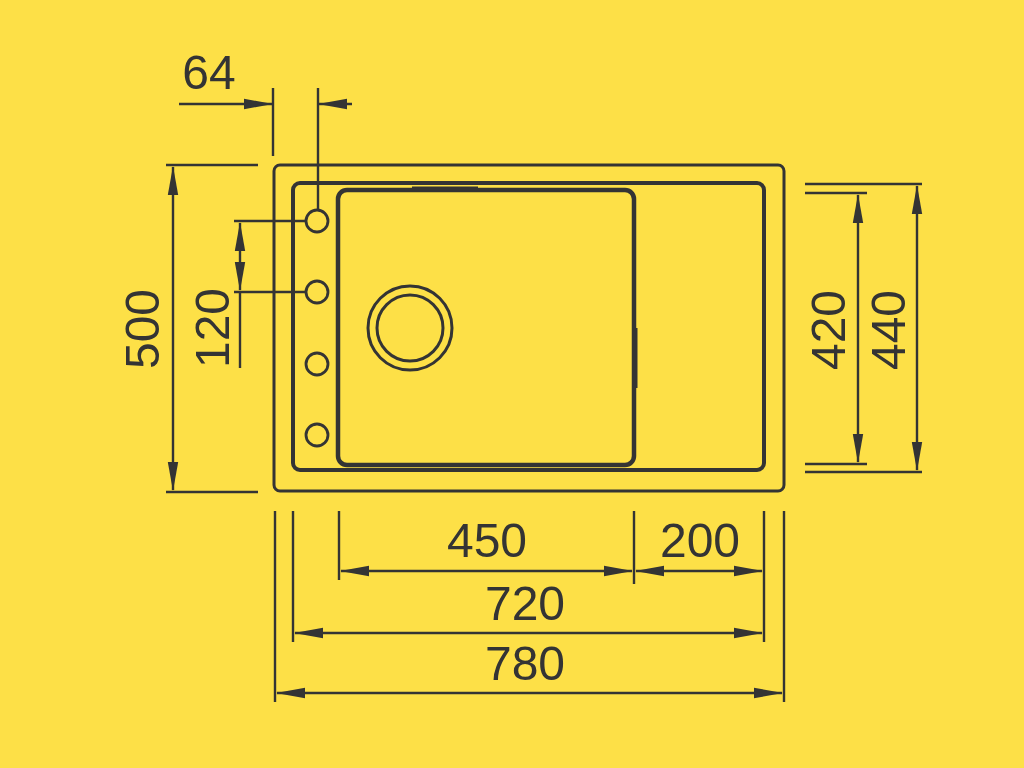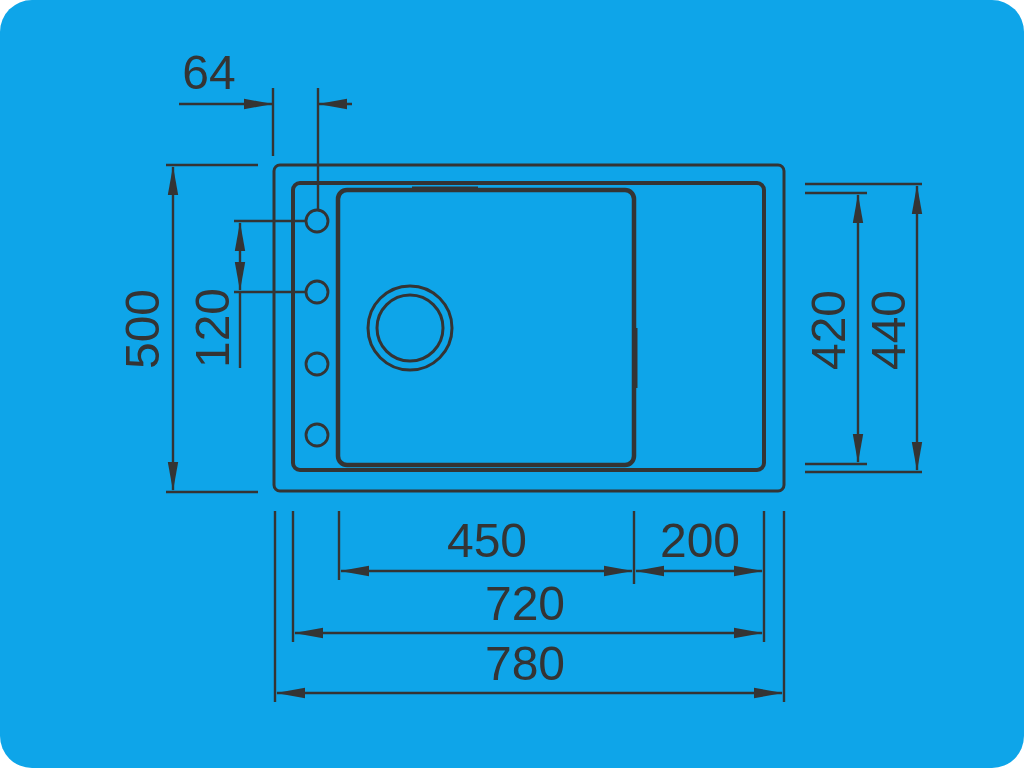--- a/index.html
+++ b/index.html
@@ -4,23 +4,22 @@
 <style>
   html, body {
     margin: 0;
     padding: 0;
     background: #ffffff;
   }
   .canvas {
     position: relative;
     width: 1024px;
     height: 768px;
-    background: #0ea5e9;
+    background: #fde047;
     overflow: hidden;
-    border-radius: 32px;
   }
   svg { display: block; }
   .ln {
     stroke: var(--line, #343434);
     fill: none;
   }
   .shape-thin  { stroke-width: 3; }
   .shape-mid   { stroke-width: 4; }
   .shape-thick { stroke-width: 4.5; }
   .hole        { stroke-width: 2.8; }

